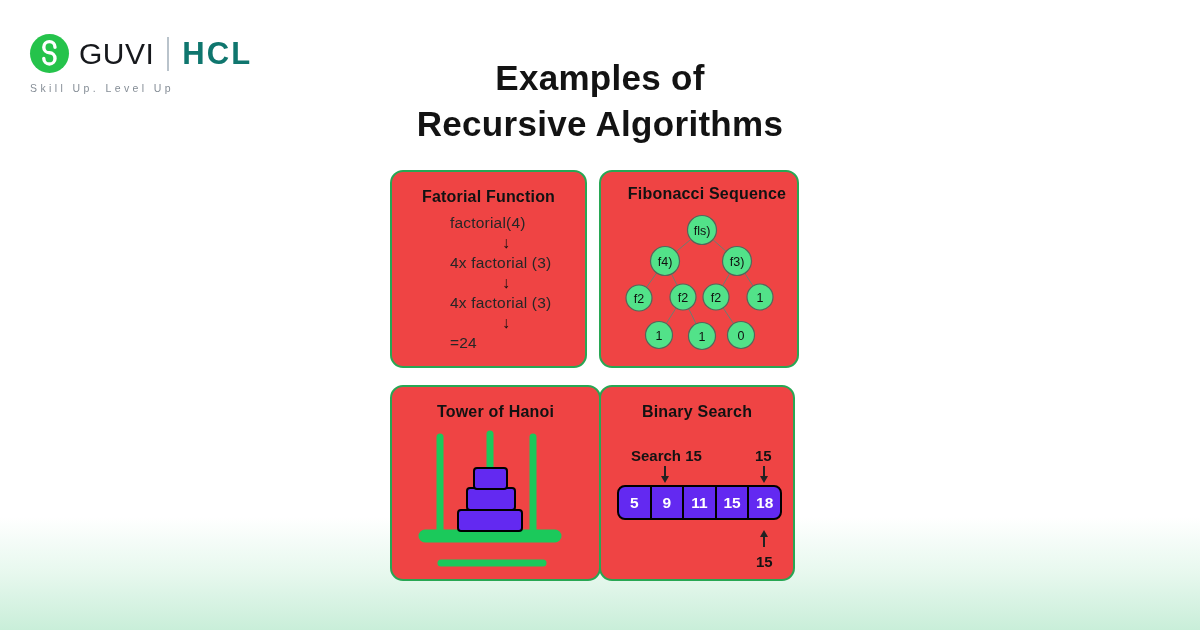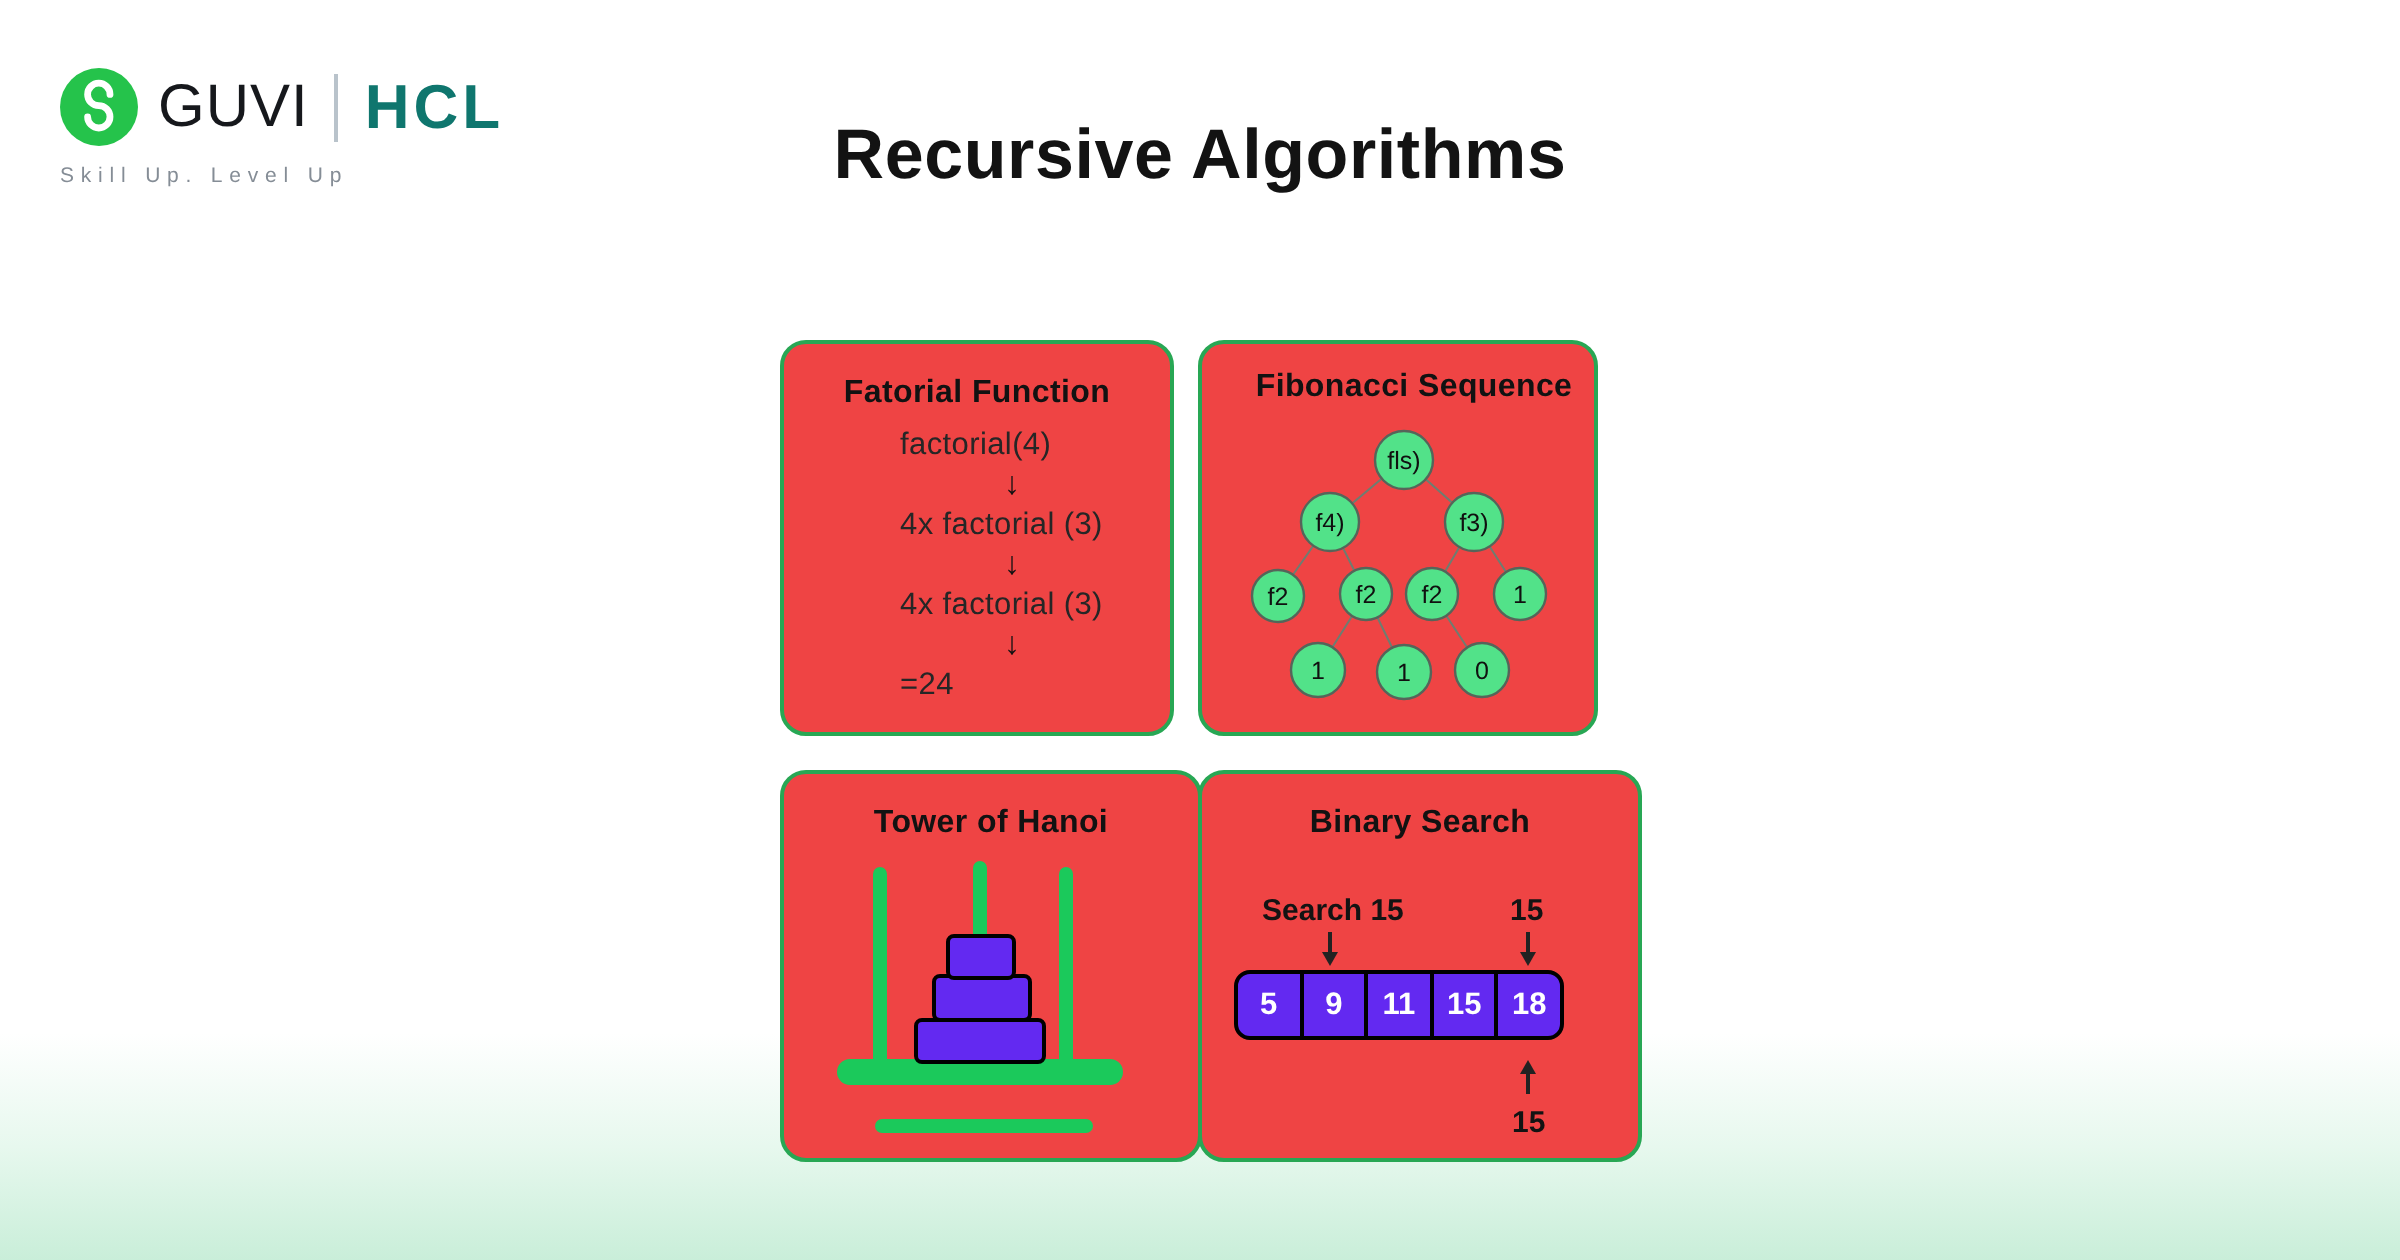--- a/index.html
+++ b/index.html
@@ -47,21 +47,21 @@
     border: 2.5px solid #28a754;
     border-radius: 13px;
   }
   .card-title {
     text-align: center; font-size: 16px; font-weight: 700;
     color: #121212; margin-top: 16px; letter-spacing: 0.2px;
   }
   #card-factorial { left: 390px; top: 170px; width: 197px; height: 198px; }
   #card-fibonacci { left: 599px; top: 170px; width: 200px; height: 198px; padding-left: 16px; }
   #card-hanoi     { left: 390px; top: 385px; width: 211px; height: 196px; }
-  #card-binary    { left: 599px; top: 385px; width: 222px; height: 196px; }
+  #card-binary    { left: 599px; top: 385px; width: 196px; height: 196px; }
   #card-fibonacci .card-title { margin-top: 13px; }
 
   
   .fact-steps { padding: 7px 0 0 58px; }
   .fact-step {
     font-size: 15.5px; color: #262626; line-height: 20px;
     letter-spacing: 0.2px; white-space: nowrap;
   }
   .fact-arrow {
     font-size: 16px; color: #111; line-height: 20px;
@@ -103,20 +103,21 @@
       </svg>
     </div>
     <div class="guvi-wordmark">GUVI</div>
     <div class="logo-divider"></div>
     <div class="hcl-wordmark">HCL</div>
   </div>
   <div class="tagline">Skill Up. Level Up</div>
 </div>
 
 <div class="page-title">
+  <div>Examples of</div>
   <div>Recursive Algorithms</div>
 </div>
 
 <div class="card" id="card-factorial">
   <div class="card-title">Fatorial Function</div>
   <div class="fact-steps">
     <div class="fact-step">factorial(4)</div>
     <div class="fact-arrow">↓</div>
     <div class="fact-step">4x factorial (3)</div>
     <div class="fact-arrow">↓</div>

